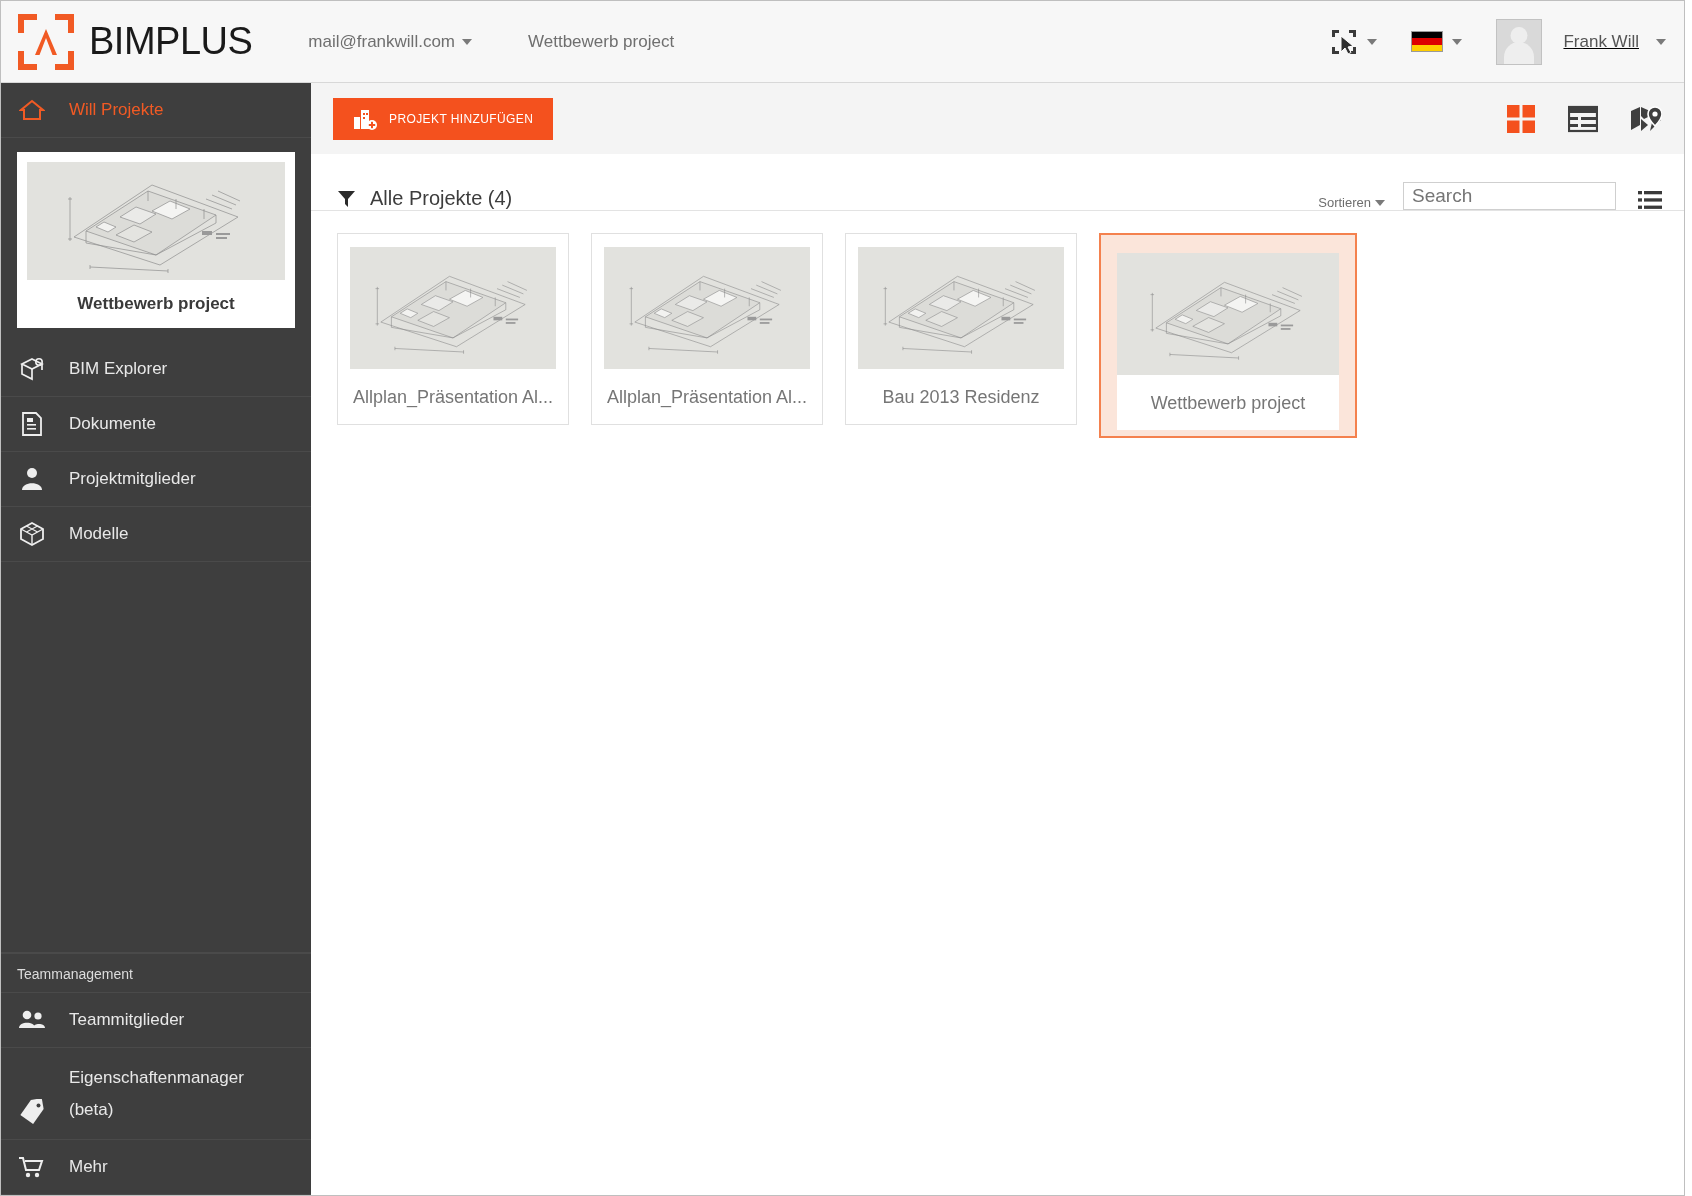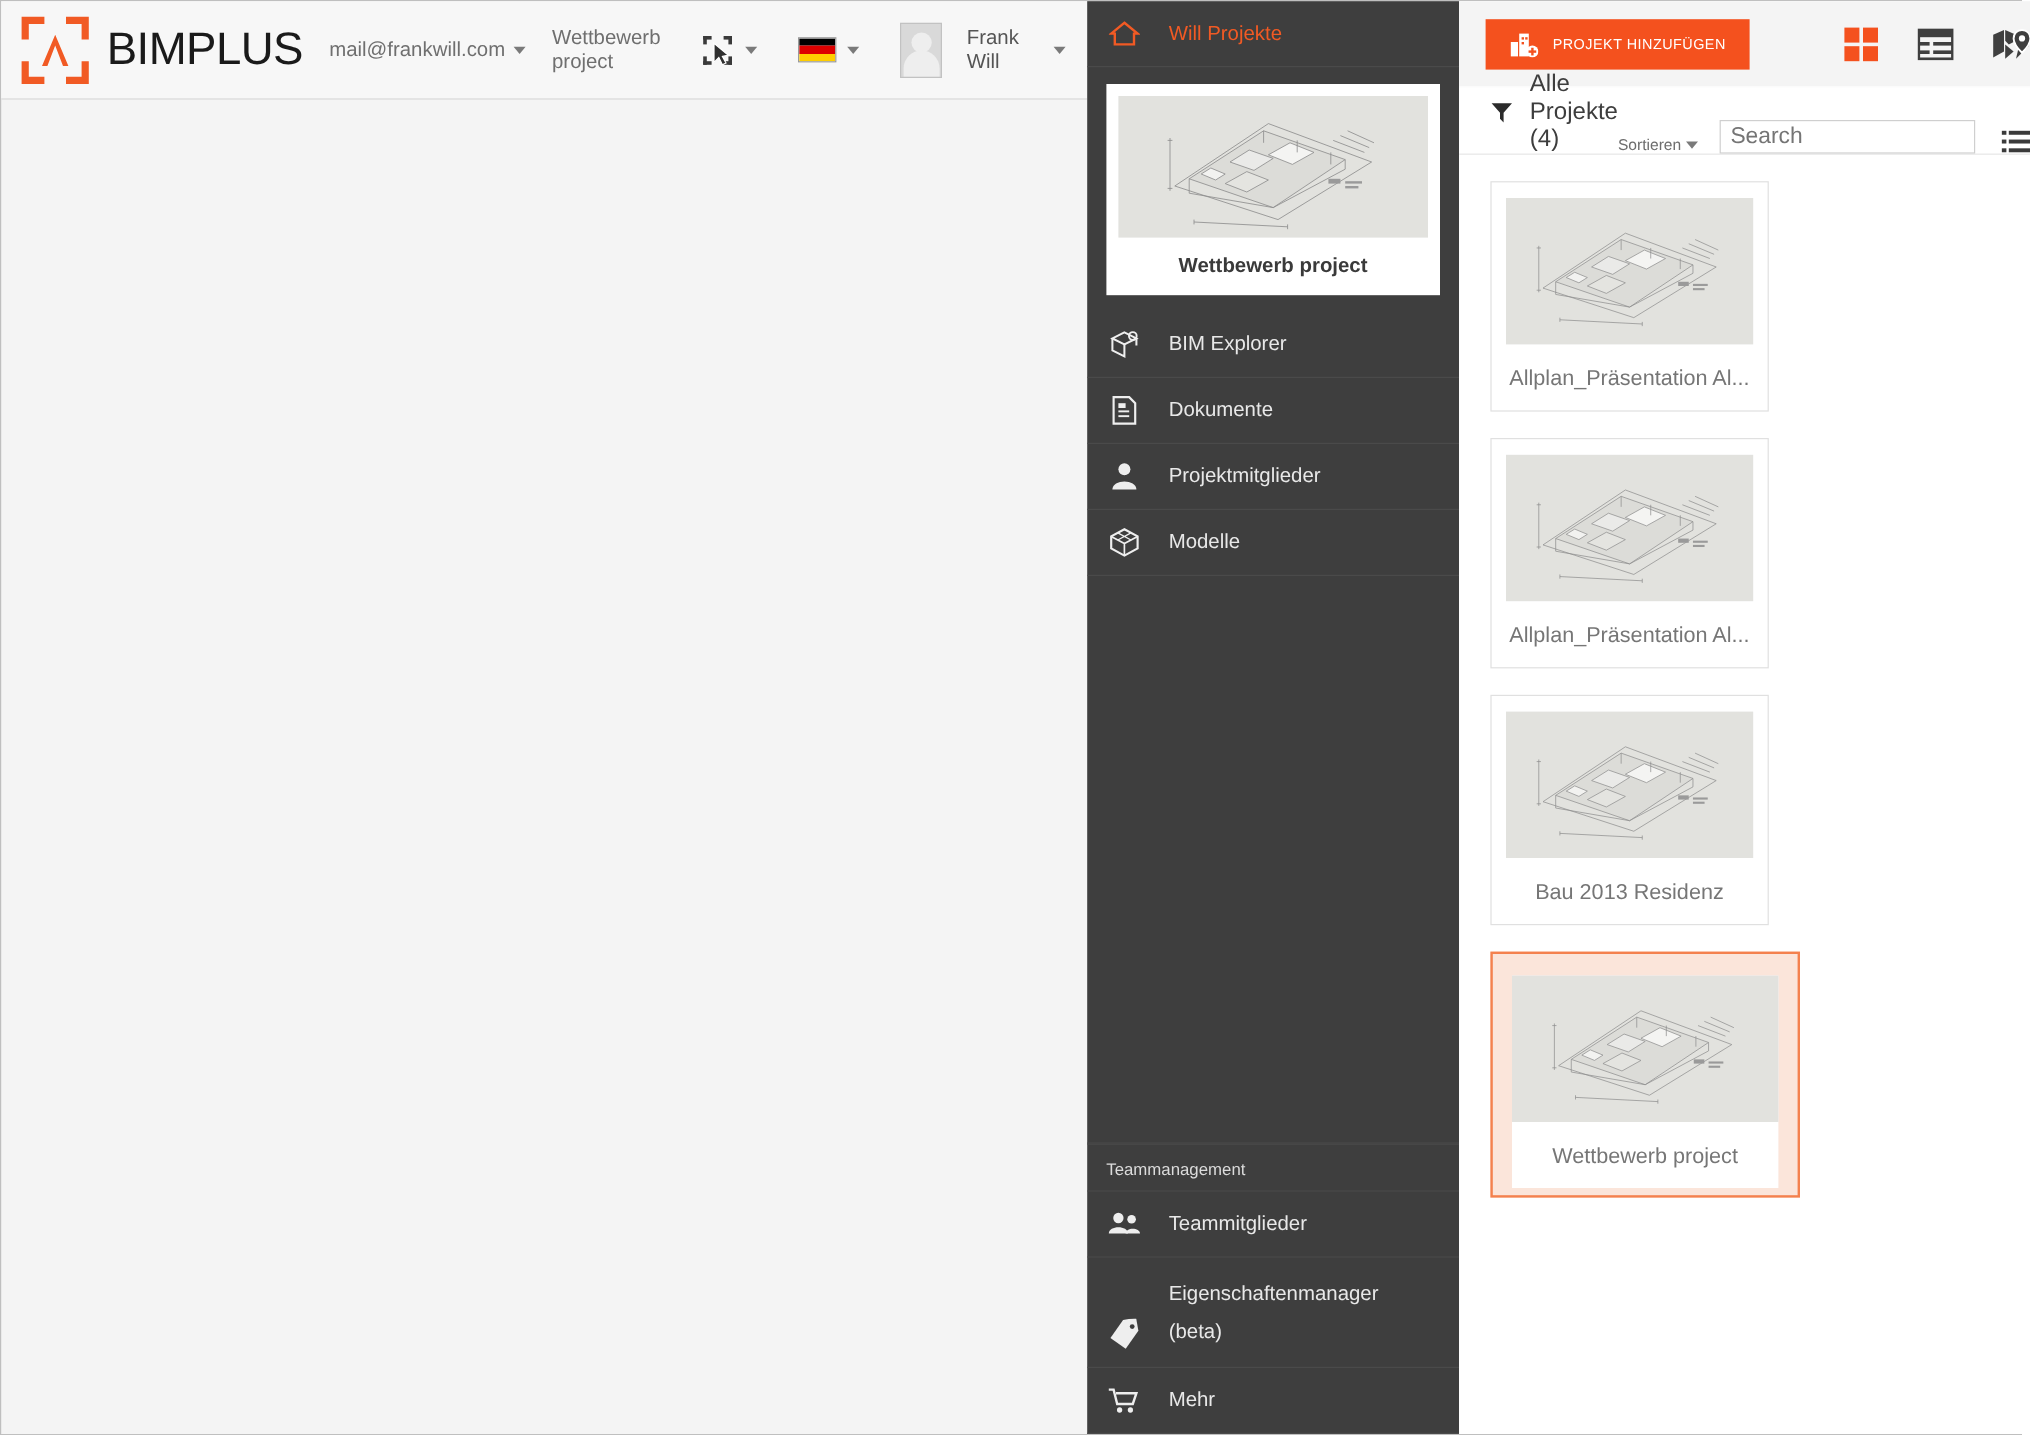--- a/index.html
+++ b/index.html
@@ -6,21 +6,21 @@
   html, body {
     width: 1692px; height: 1196px;
     font-family: "Liberation Sans", sans-serif;
     background: #ffffff;
     overflow: hidden;
   }
   .app {
     position: relative;
     width: 1685px; height: 1196px;
     border: 1px solid #bfbfbf;
-    display: flex; flex-direction: row;
+    display: flex; flex-direction: column;
     background: #f4f4f4;
   }
 
   
   .header {
     height: 82px; min-height: 82px;
     background: #f7f7f7;
     border-bottom: 1px solid #d8d8d8;
     display: flex; align-items: center;
     padding: 0 18px 0 16px;
@@ -28,31 +28,31 @@
   .logo-wrap { display: flex; align-items: center; gap: 14px; }
   .logo-mark {
     position: relative; width: 58px; height: 58px;
   }
   .logo-mark svg { display:block; }
   .logo-text {
     font-size: 38px; font-weight: 400; letter-spacing: -0.5px;
     color: #1a1a1a; font-family: "Liberation Sans", sans-serif;
   }
   .hdr-link {
-    color: #6f6f6f; font-size: 17px; margin-left: 22px;
+    color: #6f6f6f; font-size: 17px; margin-left: 56px;
     display: flex; align-items: center; gap: 7px; cursor: pointer;
   }
   .hdr-link.plain { cursor: default; }
   .caret-down {
     width:0;height:0;border-left:5px solid transparent;
     border-right:5px solid transparent;border-top:6px solid #7a7a7a;
     display:inline-block;
   }
   .hdr-spacer { flex: 1; }
-  .hdr-right { display:flex; align-items:center; gap: 0px; }
+  .hdr-right { display:flex; align-items:center; gap: 0px; text-decoration: underline; }
   .hdr-ctl { display:flex; align-items:center; gap:9px; margin-left:34px; cursor:pointer;}
   .flag {
     width: 32px; height: 21px; border: 1px solid #9a9a9a;
     display:flex; flex-direction:column; overflow:hidden;
   }
   .flag i { display:block; flex:1; }
   .flag .b { background:#000000; }
   .flag .r { background:#dd0000; }
   .flag .y { background:#ffce00; }
   .avatar {

